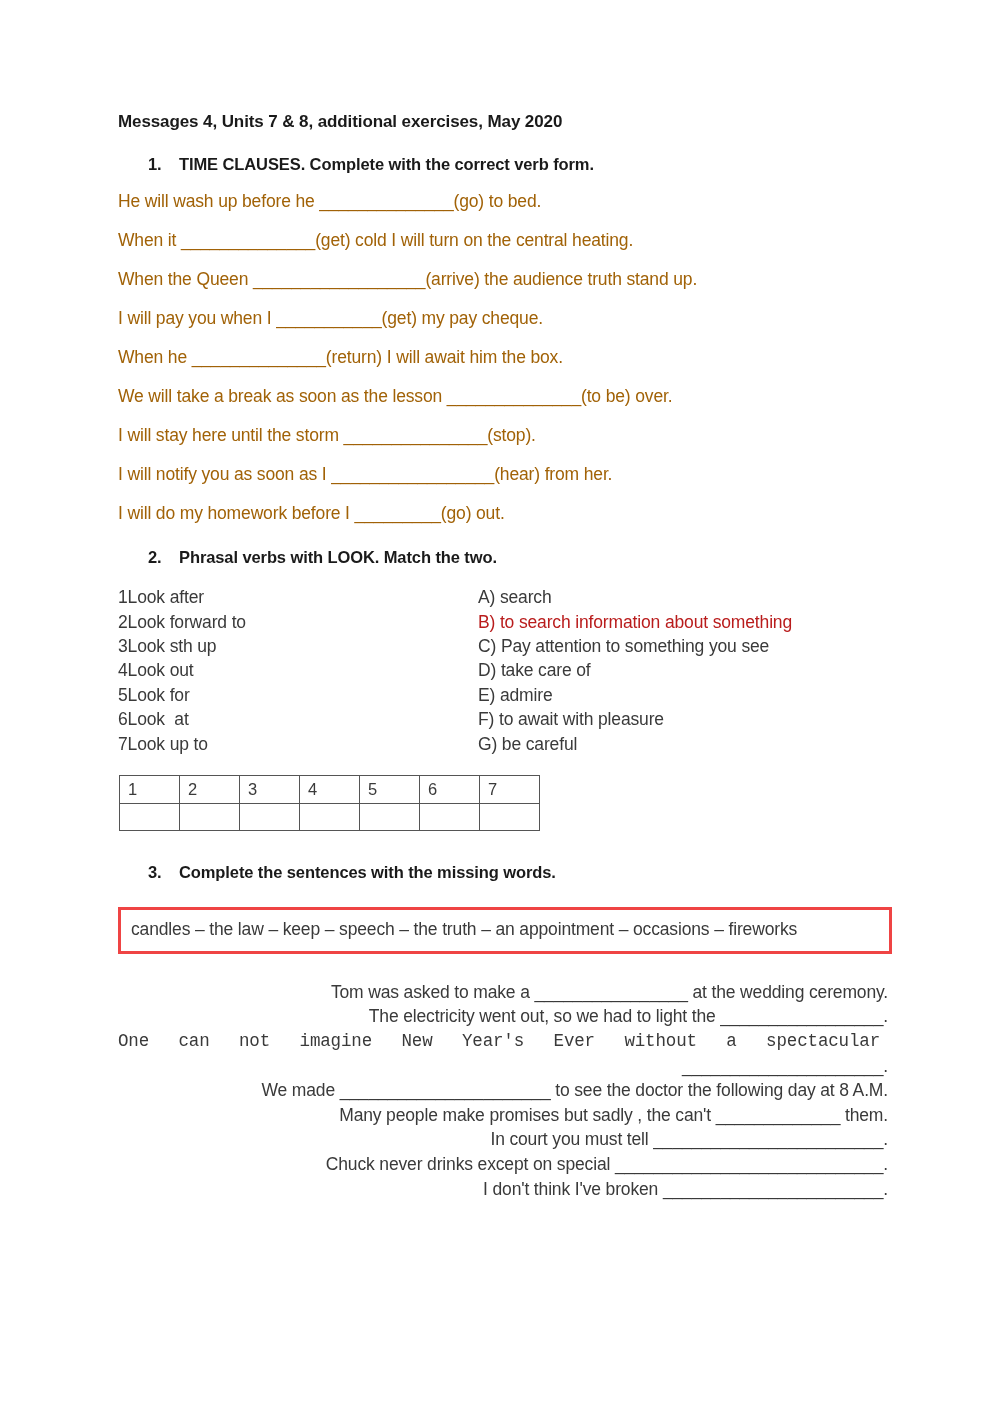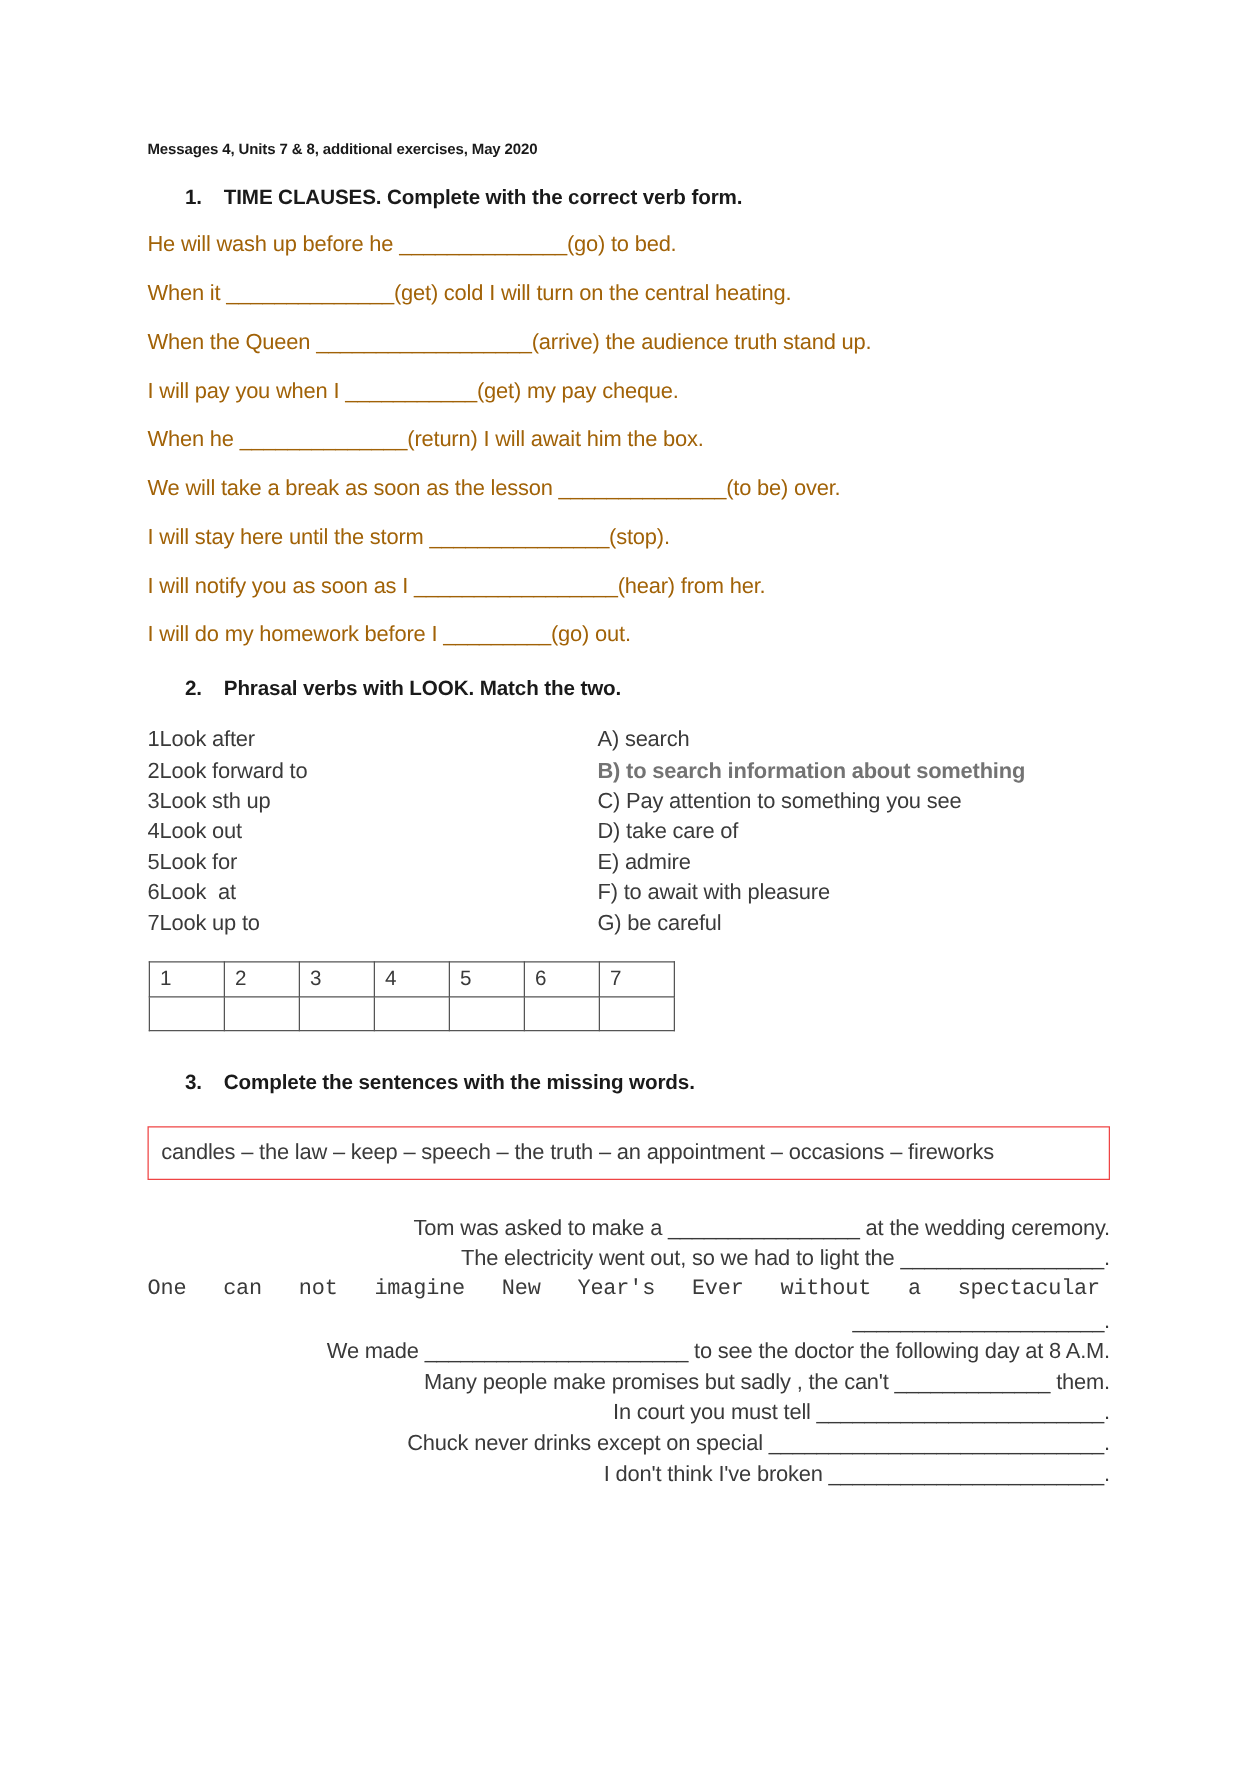--- a/index.html
+++ b/index.html
@@ -28,21 +28,21 @@
 
   .content {
     position: absolute;
     left: 118px;
     top: 112px;
     width: 770px;
   }
 
   
   .doc-title {
-    font-size: 12px;
+    font-size: 17px;
     font-weight: bold;
     color: #1a1a1a;
     letter-spacing: -0.1px;
     margin: 0 0 22px 0;
     line-height: 1.2;
   }
 
   .ex-heading {
     font-size: 16.5px;
     font-weight: bold;
@@ -89,22 +89,21 @@
   .match-col.right { left: 360px; }
 
   .match-item {
     font-size: 17.5px;
     line-height: 24.4px;
     color: #3a3a3a;
     white-space: pre;
     letter-spacing: -0.15px;
   }
   .match-item.faded {
-    color: #737373;
-    font-weight: bold;
+    color: #b91c1c;
   }
 
   
   .answer-table {
     border-collapse: collapse;
     margin: 0 0 0 1px;
     table-layout: fixed;
   }
   .answer-table td {
     border: 1px solid #555555;
@@ -115,21 +114,21 @@
     padding: 0 0 0 8px;
     vertical-align: middle;
     line-height: 27px;
   }
   .answer-table tr.blank-row td {
     height: 26px;
   }
 
   
   .word-bank {
-    border: 1px solid #ef4444;
+    border: 3px solid #ef4444;
     padding: 7px 10px 9px 10px;
     margin: 0 0 26px 0;
     width: 748px;
     font-size: 17.5px;
     line-height: 25px;
     color: #3a3a3a;
     letter-spacing: -0.15px;
   }
 
   

